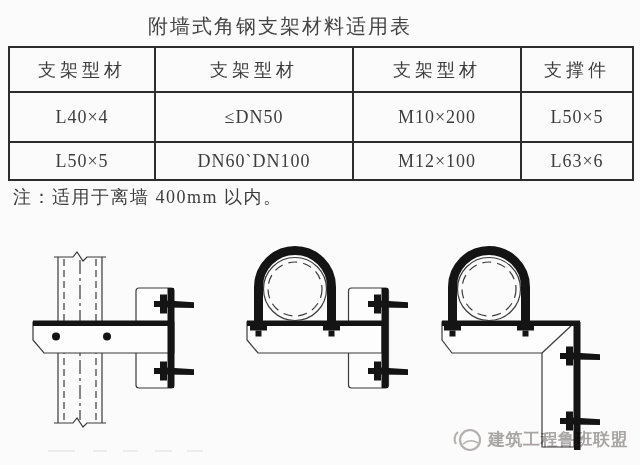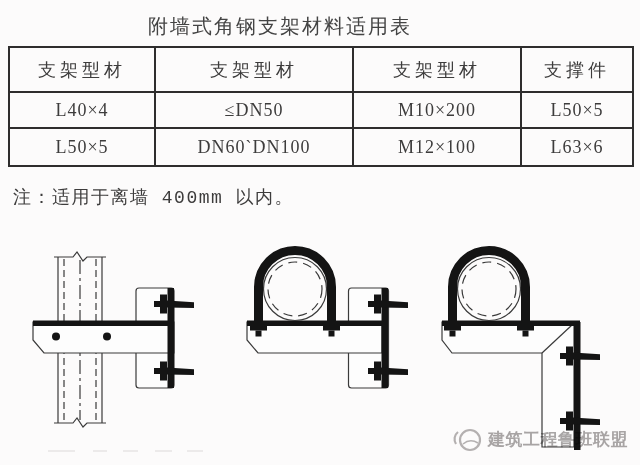--- a/index.html
+++ b/index.html
@@ -32,30 +32,29 @@
     vertical-align: middle;
     font-weight: normal;
     font-size: 18px;
     color: #3d3c3c;
     padding: 0;
     margin-left: 44px;
   }
   .spec-table th { letter-spacing: 4px; }
   .spec-table td { letter-spacing: 1px; }
   tr.hdr-row  { height: 45px; }
-  tr.data-row-1 { height: 36px; }
+  tr.data-row-1 { height: 50px; }
   tr.data-row-2 { height: 38px; }
   .note-text {
     position: absolute;
     left: 13px; top: 185px;
     font-size: 18px;
     letter-spacing: 1.5px;
     color: #3d3c3c;
     white-space: nowrap;
-    font-family: Liberation Mono, monospace;
   }
   svg.drawings {
     position: absolute;
     left: 0; top: 230px;
   }
   .thin  { stroke: #3a3a3a; stroke-width: 1.2; fill: none; }
   .thinf { stroke: #3a3a3a; stroke-width: 1.2; fill: #fdfdfd; }
   .blk   { fill: #141414; stroke: none; }
   .dash  { stroke-dasharray: 7 4; }
   .cline { stroke-dasharray: 14 4 3 4; }

